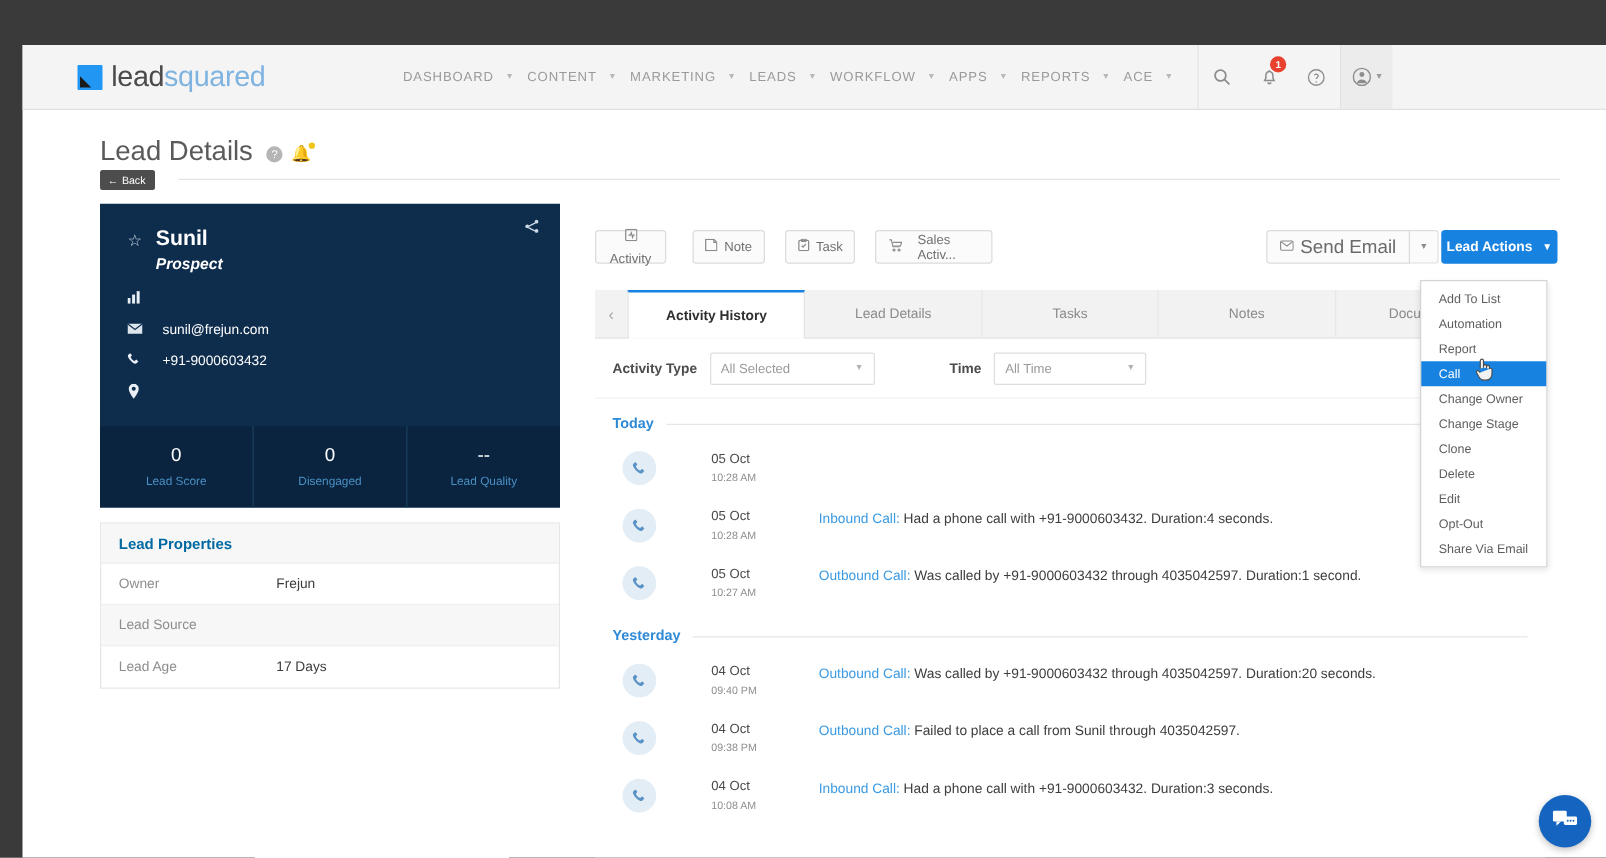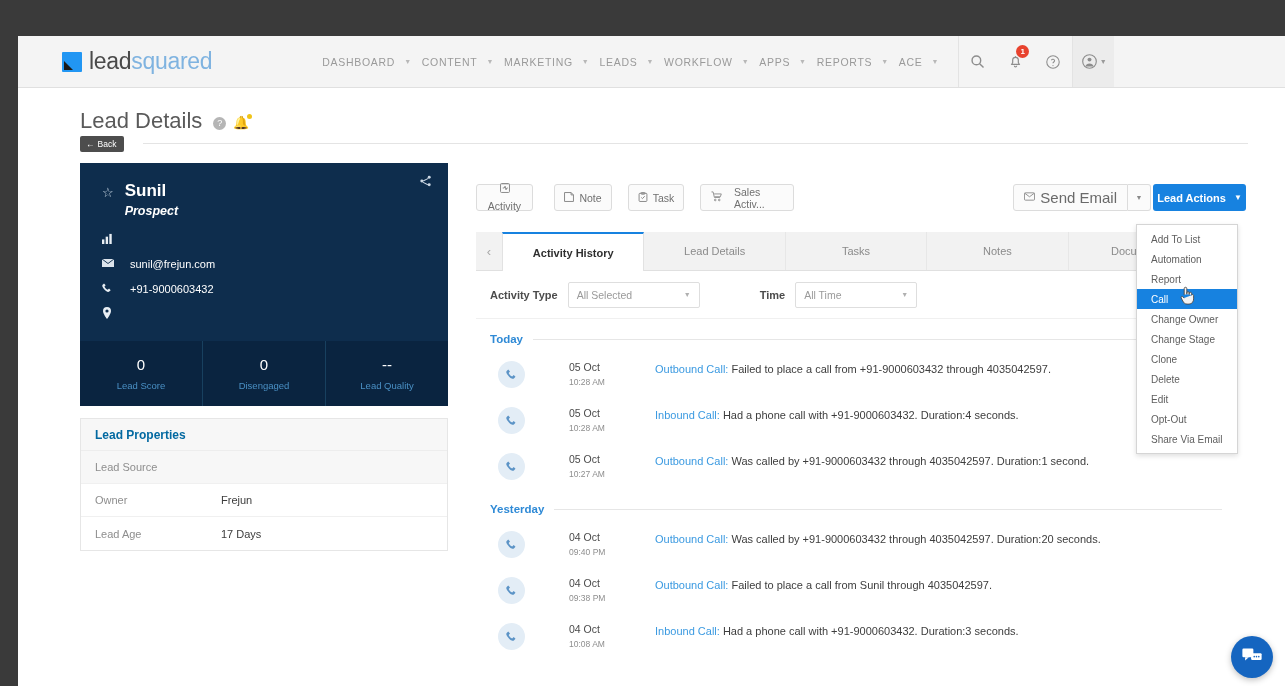--- a/index.html
+++ b/index.html
@@ -435,27 +435,27 @@
       </div>
       <div class="stat">
         <div class="stat-val">--</div>
         <div class="stat-lbl">Lead Quality</div>
       </div>
     </div>
   </div>
 
   <div class="lead-props">
     <div class="lp-head">Lead Properties</div>
+    <div class="lp-row">
+      <div class="lp-key">Owner</div>
+      <div class="lp-val">Frejun</div>
+    </div>
     <div class="lp-row alt">
       <div class="lp-key">Lead Source</div>
       <div class="lp-val"></div>
-    </div>
-    <div class="lp-row">
-      <div class="lp-key">Owner</div>
-      <div class="lp-val">Frejun</div>
     </div>
     <div class="lp-row">
       <div class="lp-key">Lead Age</div>
       <div class="lp-val">17 Days</div>
     </div>
   </div>
 
   <div class="right-toolbar">
     <div class="tb-btn" style="left:0;width:57px;flex-direction:column;">
       <span class="tb-ico"><svg width="10" height="10" viewBox="0 0 11 11" fill="none" stroke="currentColor" stroke-width="1.1">
@@ -537,21 +537,20 @@
     <div class="act-row">
       <div class="act-ico">
           <svg width="12" height="12" viewBox="0 0 12 12" fill="currentColor">
             <path d="M2.2.6L4 2.4 2.7 3.9c.5 1.5 2 3 3.5 3.5L7.7 6l1.8 1.8-1.6 1.6c-.5.5-1.3.5-2 .2C4 8.8 1.5 6.3.5 4 .2 3.3.2 2.5.7 2z"></path>
           </svg>
         </div>
       <div class="act-date">
         <div class="act-d">05 Oct</div>
         <div class="act-t">10:28 AM</div>
       </div>
-      <div class="act-text"><span class="act-type">Outbound Call:</span><span> Failed to place a call from +91-9000603432 through 4035042597.</span></div>
     </div>
 
     <div class="act-row">
       <div class="act-ico">
           <svg width="12" height="12" viewBox="0 0 12 12" fill="currentColor">
             <path d="M2.2.6L4 2.4 2.7 3.9c.5 1.5 2 3 3.5 3.5L7.7 6l1.8 1.8-1.6 1.6c-.5.5-1.3.5-2 .2C4 8.8 1.5 6.3.5 4 .2 3.3.2 2.5.7 2z"></path>
           </svg>
         </div>
       <div class="act-date">
         <div class="act-d">05 Oct</div>

